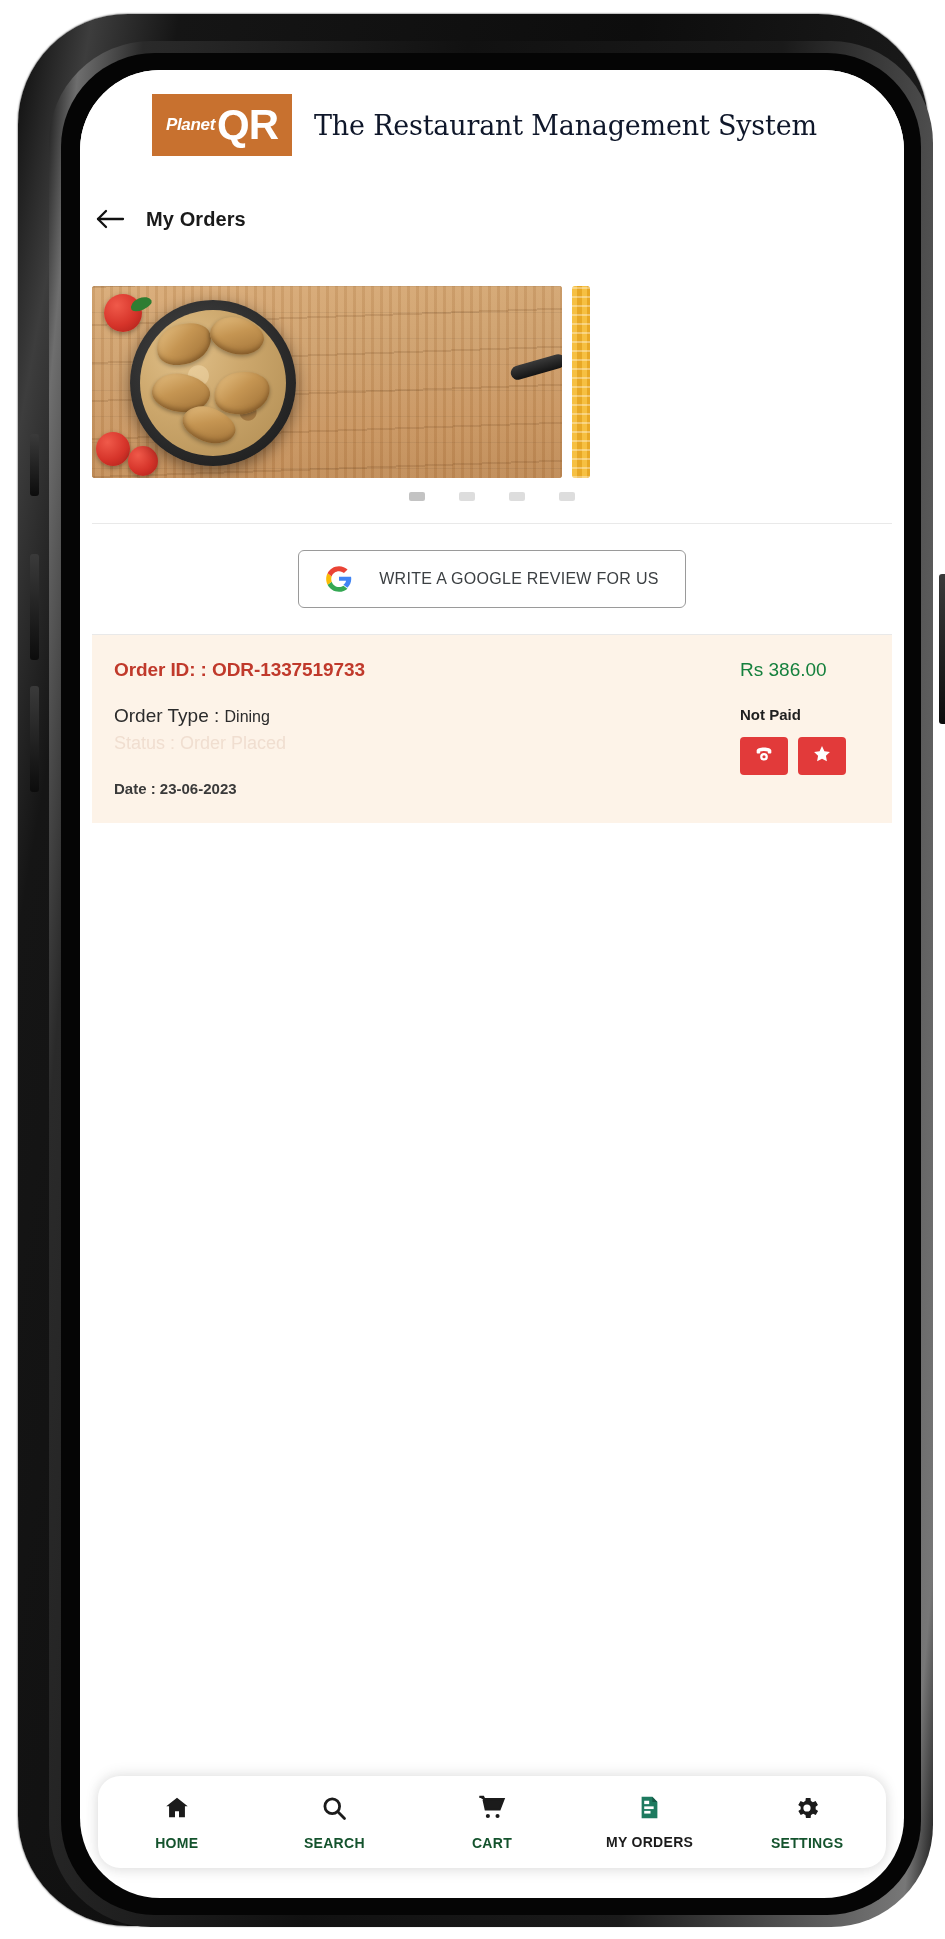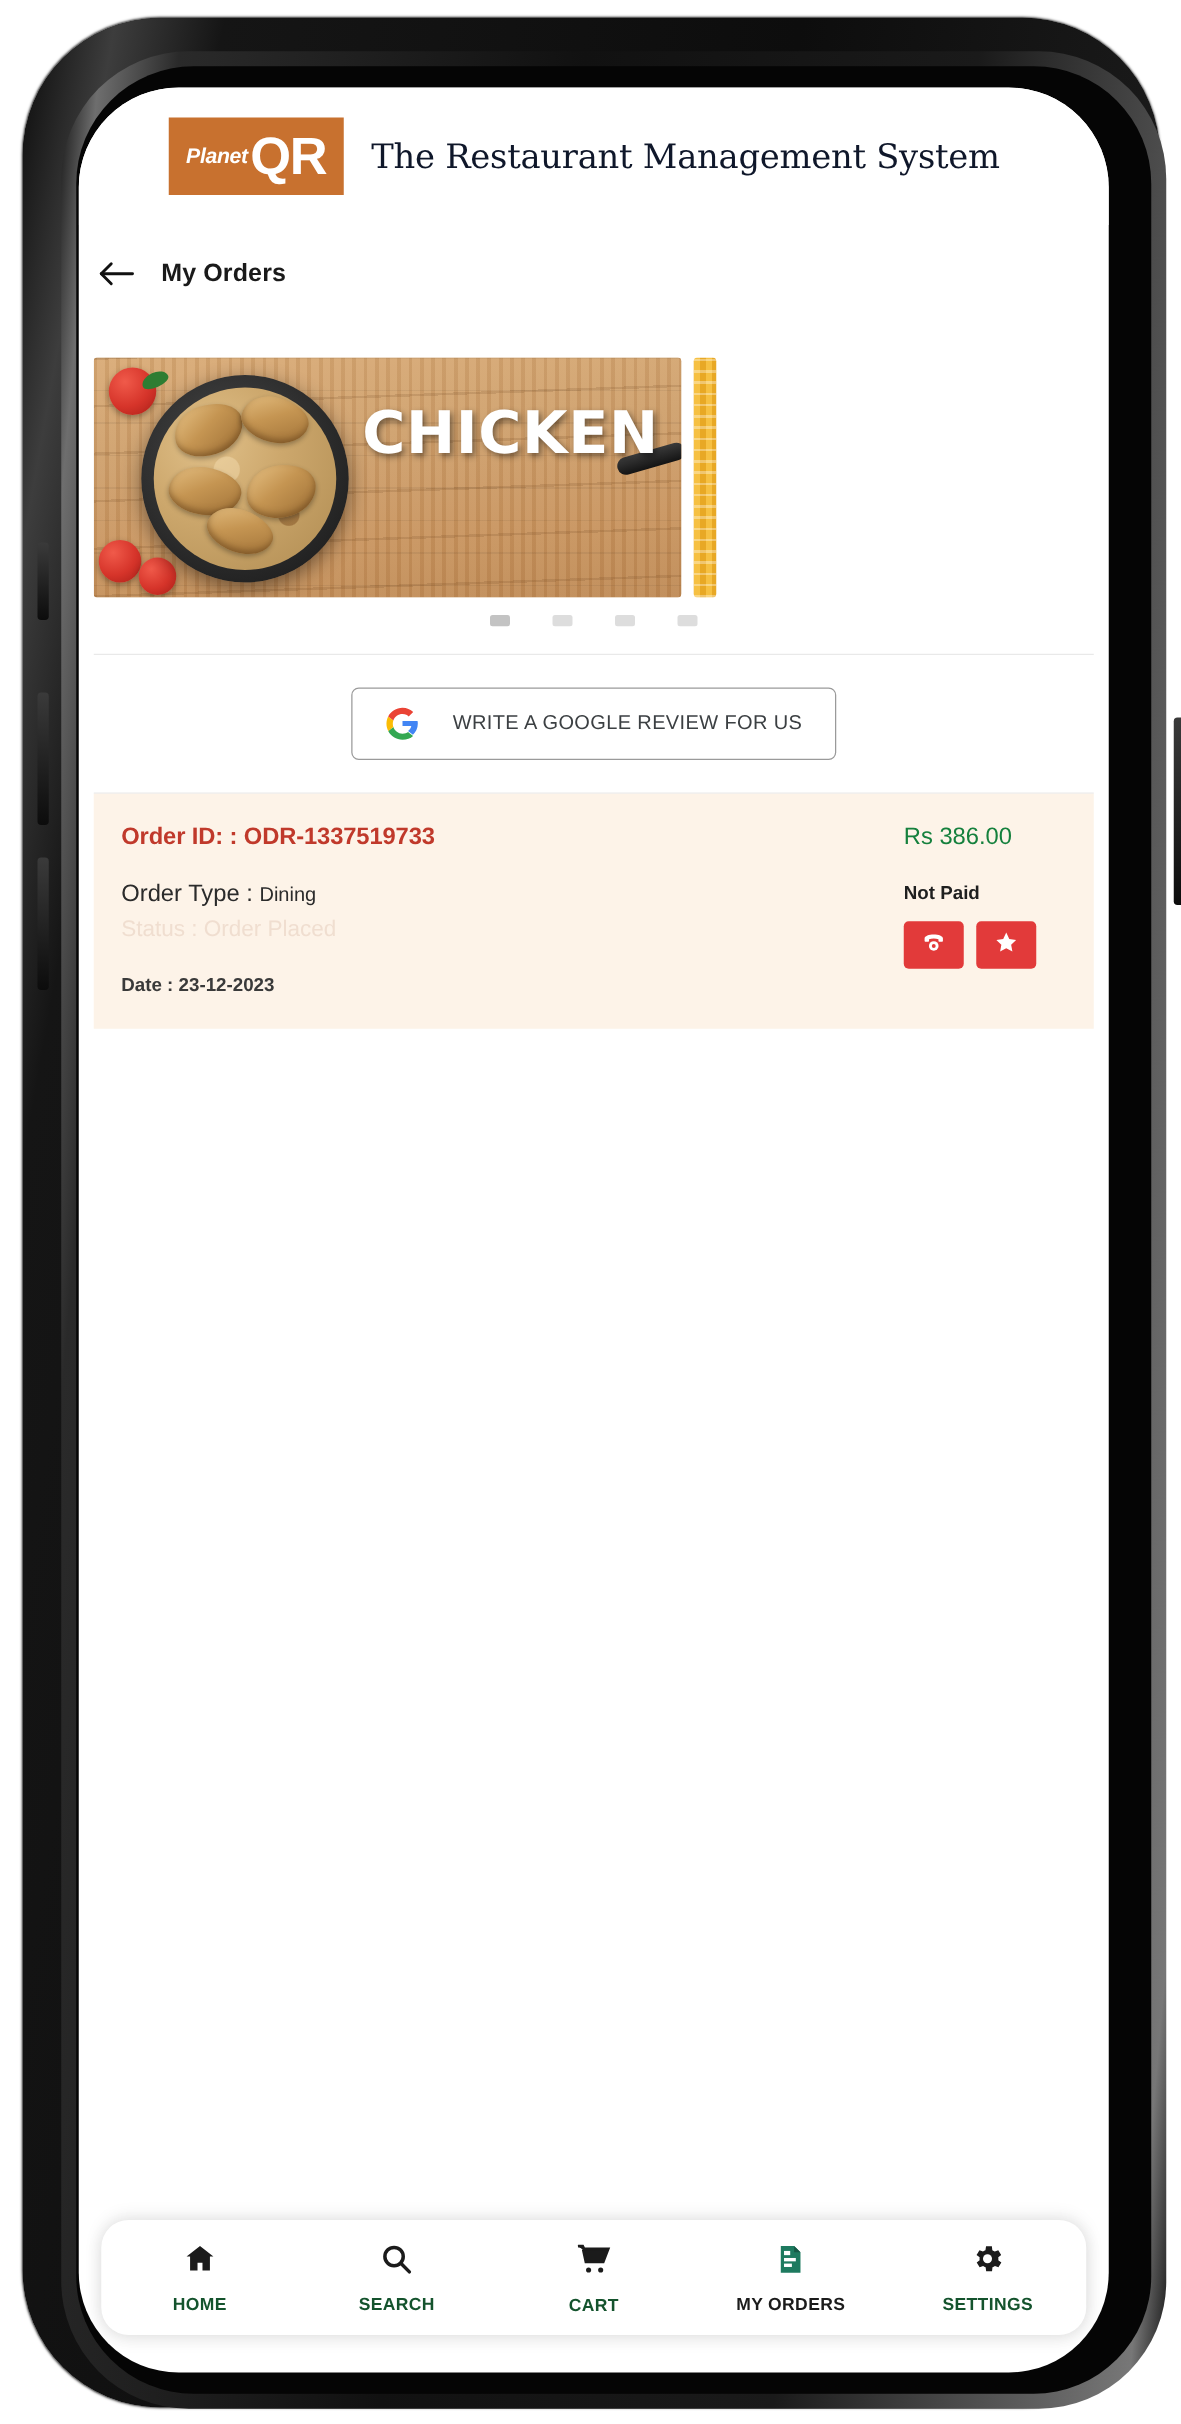--- a/index.html
+++ b/index.html
@@ -33,21 +33,21 @@
   }
   .phone-bezel {
     position: absolute;
     left: 43px; top: 39px;
     width: 860px; height: 1862px;
     border-radius: 94px;
     background: #050505;
   }
   .phone-screen {
     position: absolute;
-    left: 45px; top: 56px;
+    left: 62px; top: 56px;
     width: 824px; height: 1828px;
     border-radius: 80px;
     background: #ffffff;
     overflow: hidden;
   }
   .btn-side {
     position: absolute;
     background: linear-gradient(180deg,#3a3a3a,#0c0c0c);
     border-radius: 3px;
   }
@@ -426,21 +426,20 @@
             <div class="pan">
               <div class="rice"></div>
               <div class="chick c1"></div>
               <div class="chick c2"></div>
               <div class="chick c3"></div>
               <div class="chick c4"></div>
               <div class="chick c5"></div>
             </div>
             <div class="pan-handle"></div>
             <div class="banner-text">
-              <div class="bt-line1">CHICKEN</div>
             </div>
           </div>
           <div class="banner-next"></div>
         </div>
       </div>
 
       <div class="dots">
         <span class="dot active"></span>
         <span class="dot"></span>
         <span class="dot"></span>
@@ -469,21 +468,21 @@
         <div class="oc-left">
           <div class="order-id">
             <span>Order ID: :</span>
             <span>ODR-1337519733</span>
           </div>
           <div class="order-type">
             <span>Order Type :</span>
             <span class="val">Dining</span>
           </div>
           <div class="order-status">Status : Order Placed</div>
-          <div class="order-date">Date : 23-12-2023</div>
+          <div class="order-date">Date : 23-06-2023</div>
         </div>
         <div class="oc-right">
           <div class="order-amount">Rs 386.00</div>
           <div class="pay-status">Not Paid</div>
           <div class="action-row">
             <div class="act-btn">
               <span>
                 <svg width="22" height="22" viewBox="0 0 24 24" fill="#fff">
                   <path d="M12 5c-4.2 0-8 1.4-8 3.3v2.2c0 .5.4.9.9.9h2.1c.5 0 .9-.4.9-.9V9.2c1.2-.4 2.6-.6 4.1-.6s2.9.2 4.1.6v1.3c0 .5.4.9.9.9h2.1c.5 0 .9-.4.9-.9V8.3C20 6.4 16.2 5 12 5z"></path>
                   <circle cx="12" cy="15" r="4.2"></circle>

